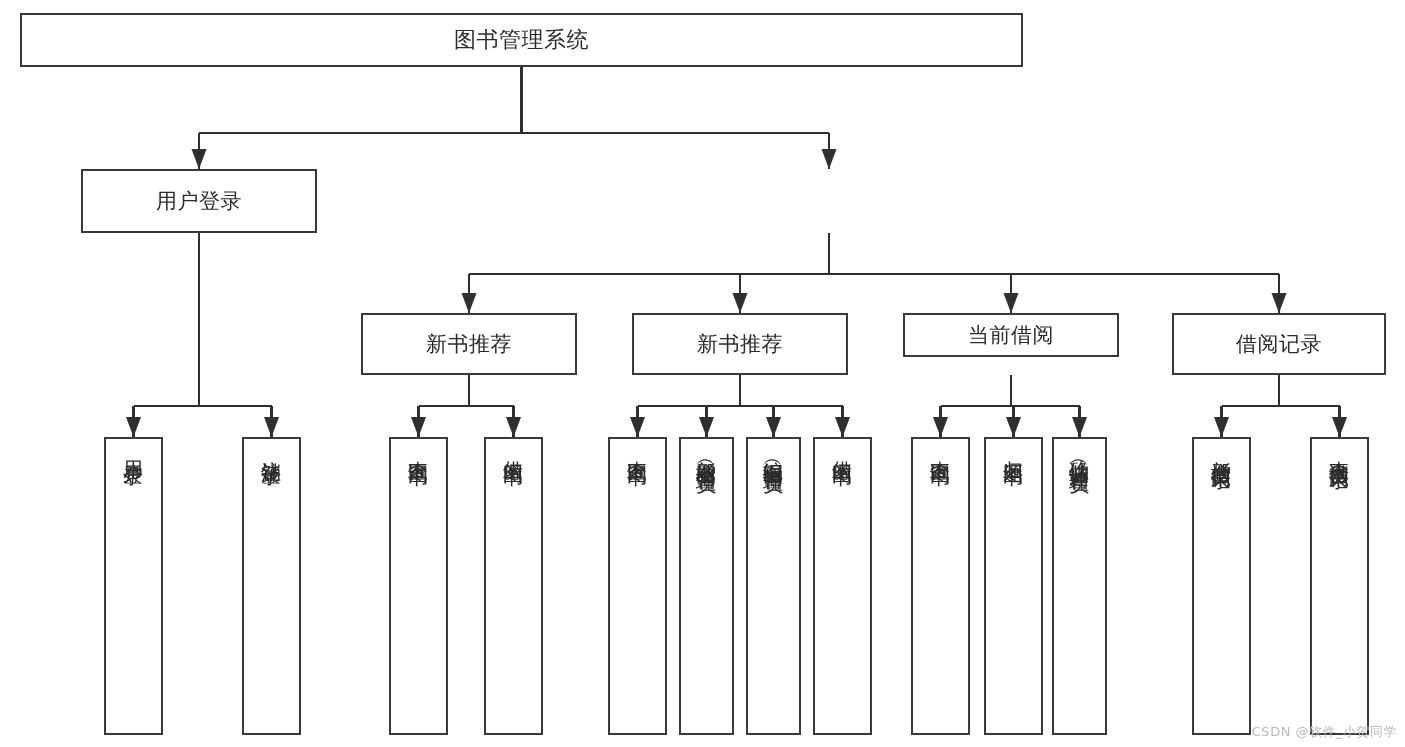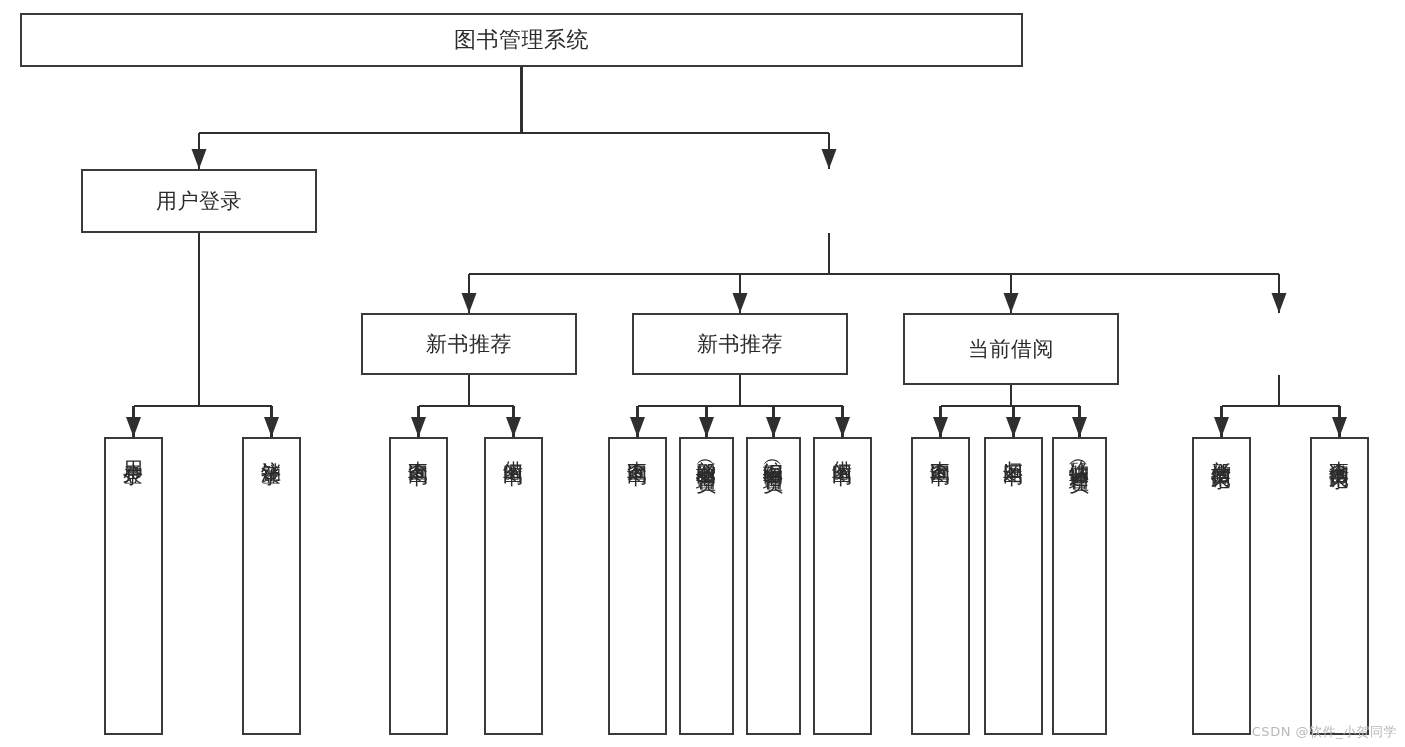--- a/index.html
+++ b/index.html
@@ -142,22 +142,25 @@
   <div class="node h" style="left: 81px; top: 169px; width: 236px; height: 64px; border-color: rgb(58, 58, 58); background: rgb(255, 255, 255); color: rgb(43, 43, 43);">
     <span class="lbl">用户登录</span>
   </div>
 
   <div class="node h" style="left: 361px; top: 313px; width: 216px; height: 62px; border-color: rgb(58, 58, 58); background: rgb(255, 255, 255); color: rgb(43, 43, 43); align-items: center;">
     <span class="lbl">新书推荐</span>
   </div>
   <div class="node h" style="left: 632px; top: 313px; width: 216px; height: 62px; border-color: rgb(58, 58, 58); background: rgb(255, 255, 255); color: rgb(43, 43, 43);">
     <span class="lbl">新书推荐</span>
   </div>
-  <div class="node h" style="left: 903px; top: 313px; width: 216px; height: 72px; border-color: rgb(58, 58, 58); background: rgb(255, 255, 255); color: rgb(43, 43, 43);">
+  <div class="node h" style="left: 903px; top: 313px; width: 216px; height: 44px; border-color: rgb(58, 58, 58); background: rgb(255, 255, 255); color: rgb(43, 43, 43);">
     <span class="lbl">当前借阅</span>
+  </div>
+  <div class="node h" style="left: 1172px; top: 313px; width: 214px; height: 62px; border-color: rgb(58, 58, 58); background: rgb(255, 255, 255); color: rgb(43, 43, 43);">
+    <span class="lbl">借阅记录</span>
   </div>
 
   <div class="node v" style="left: 104px; top: 437px; width: 59px; height: 298px; border-color: rgb(58, 58, 58); background: rgb(255, 255, 255); color: rgb(43, 43, 43);">
     <span class="lbl">用户登录</span>
   </div>
   <div class="node v" style="left: 242px; top: 437px; width: 59px; height: 298px; border-color: rgb(58, 58, 58); background: rgb(255, 255, 255); color: rgb(43, 43, 43);">
     <span class="lbl">注销登录</span>
   </div>
 
   <div class="node v" style="left: 389px; top: 437px; width: 59px; height: 298px; border-color: rgb(58, 58, 58); background: rgb(255, 255, 255); color: rgb(43, 43, 43);">

